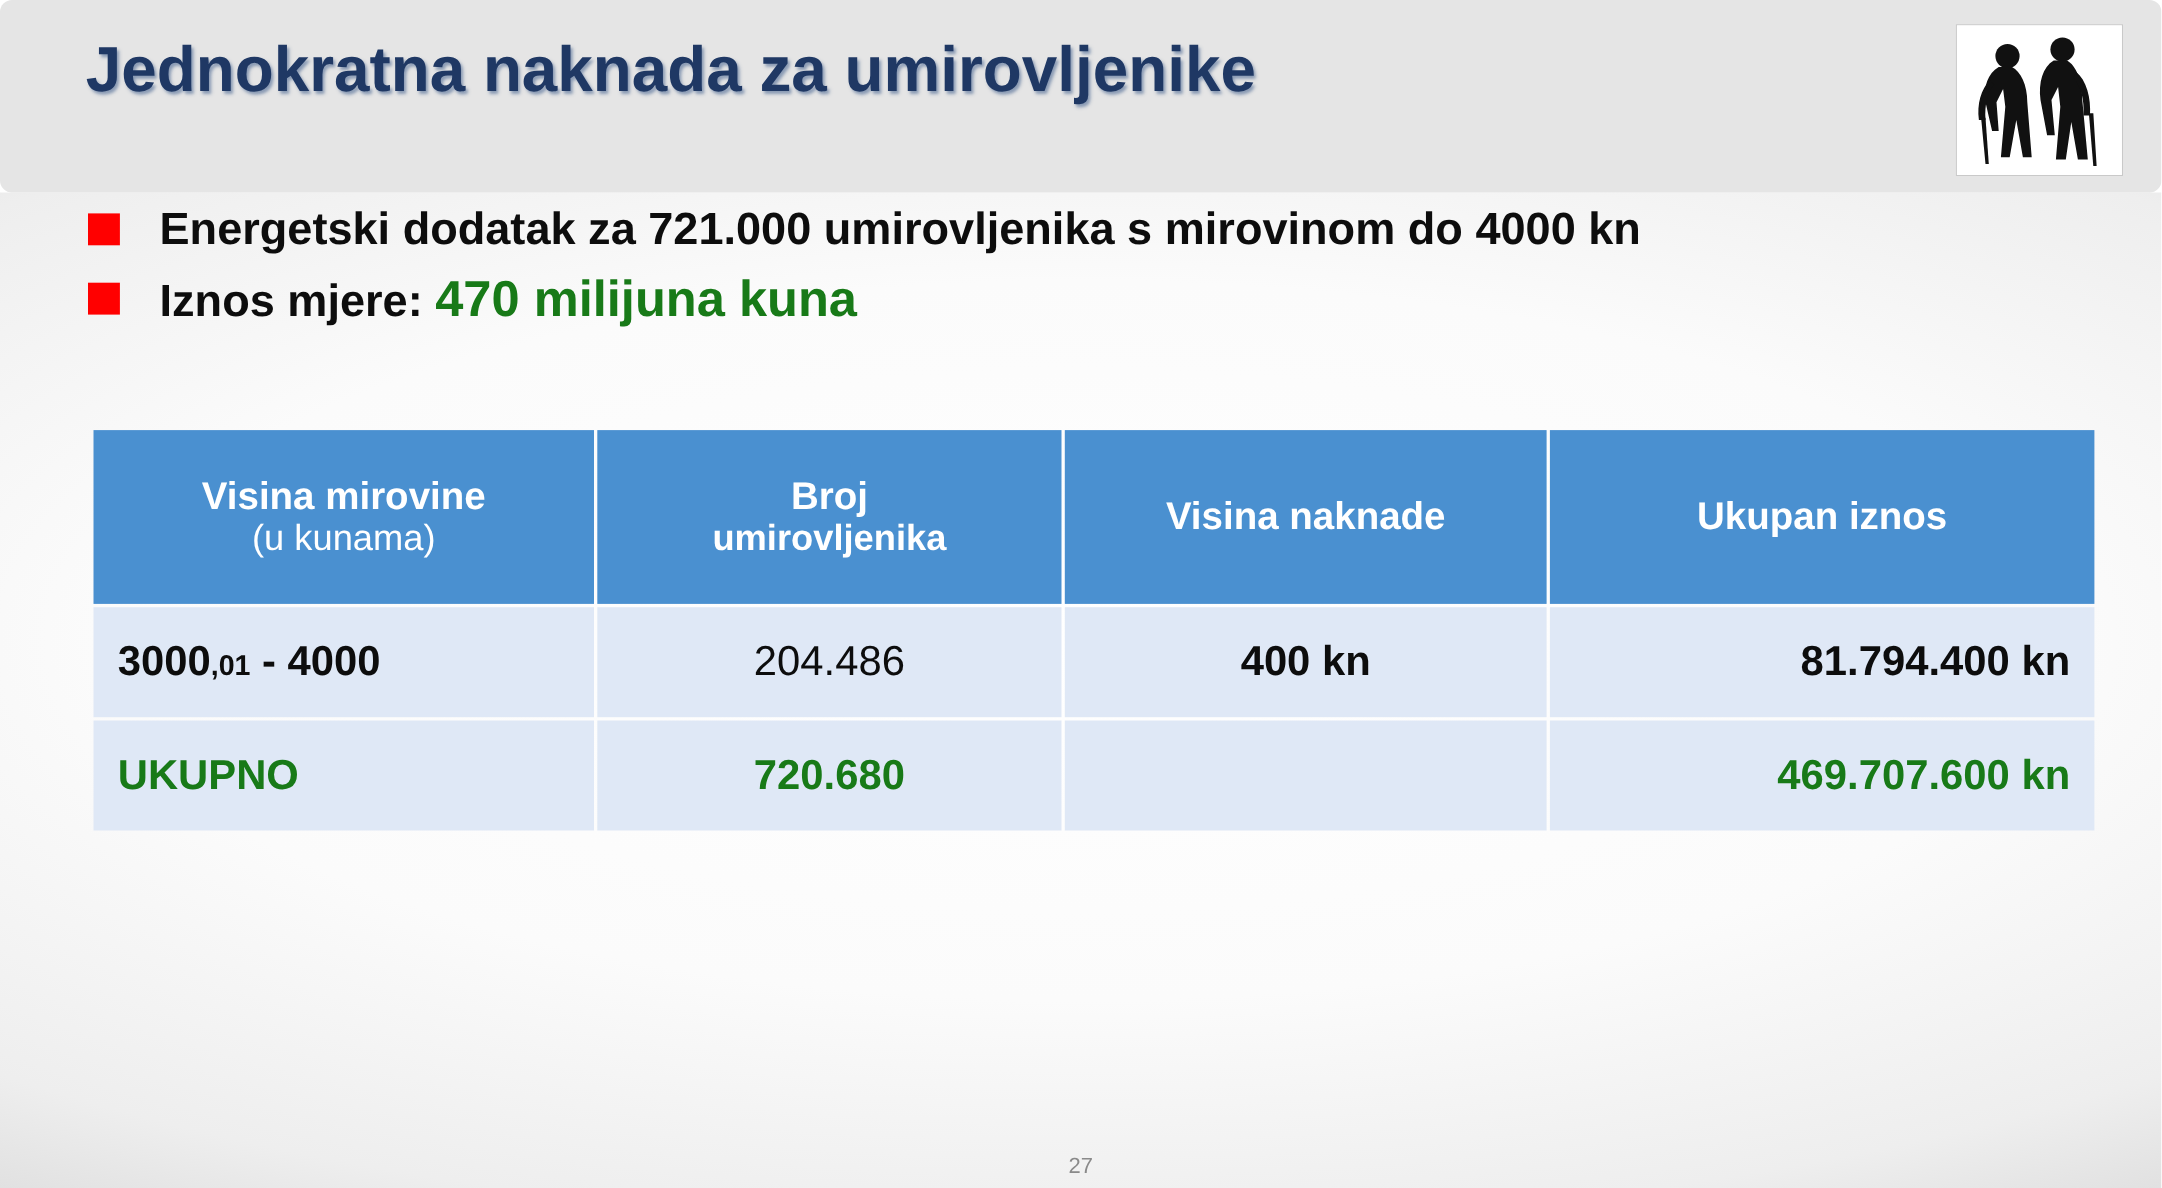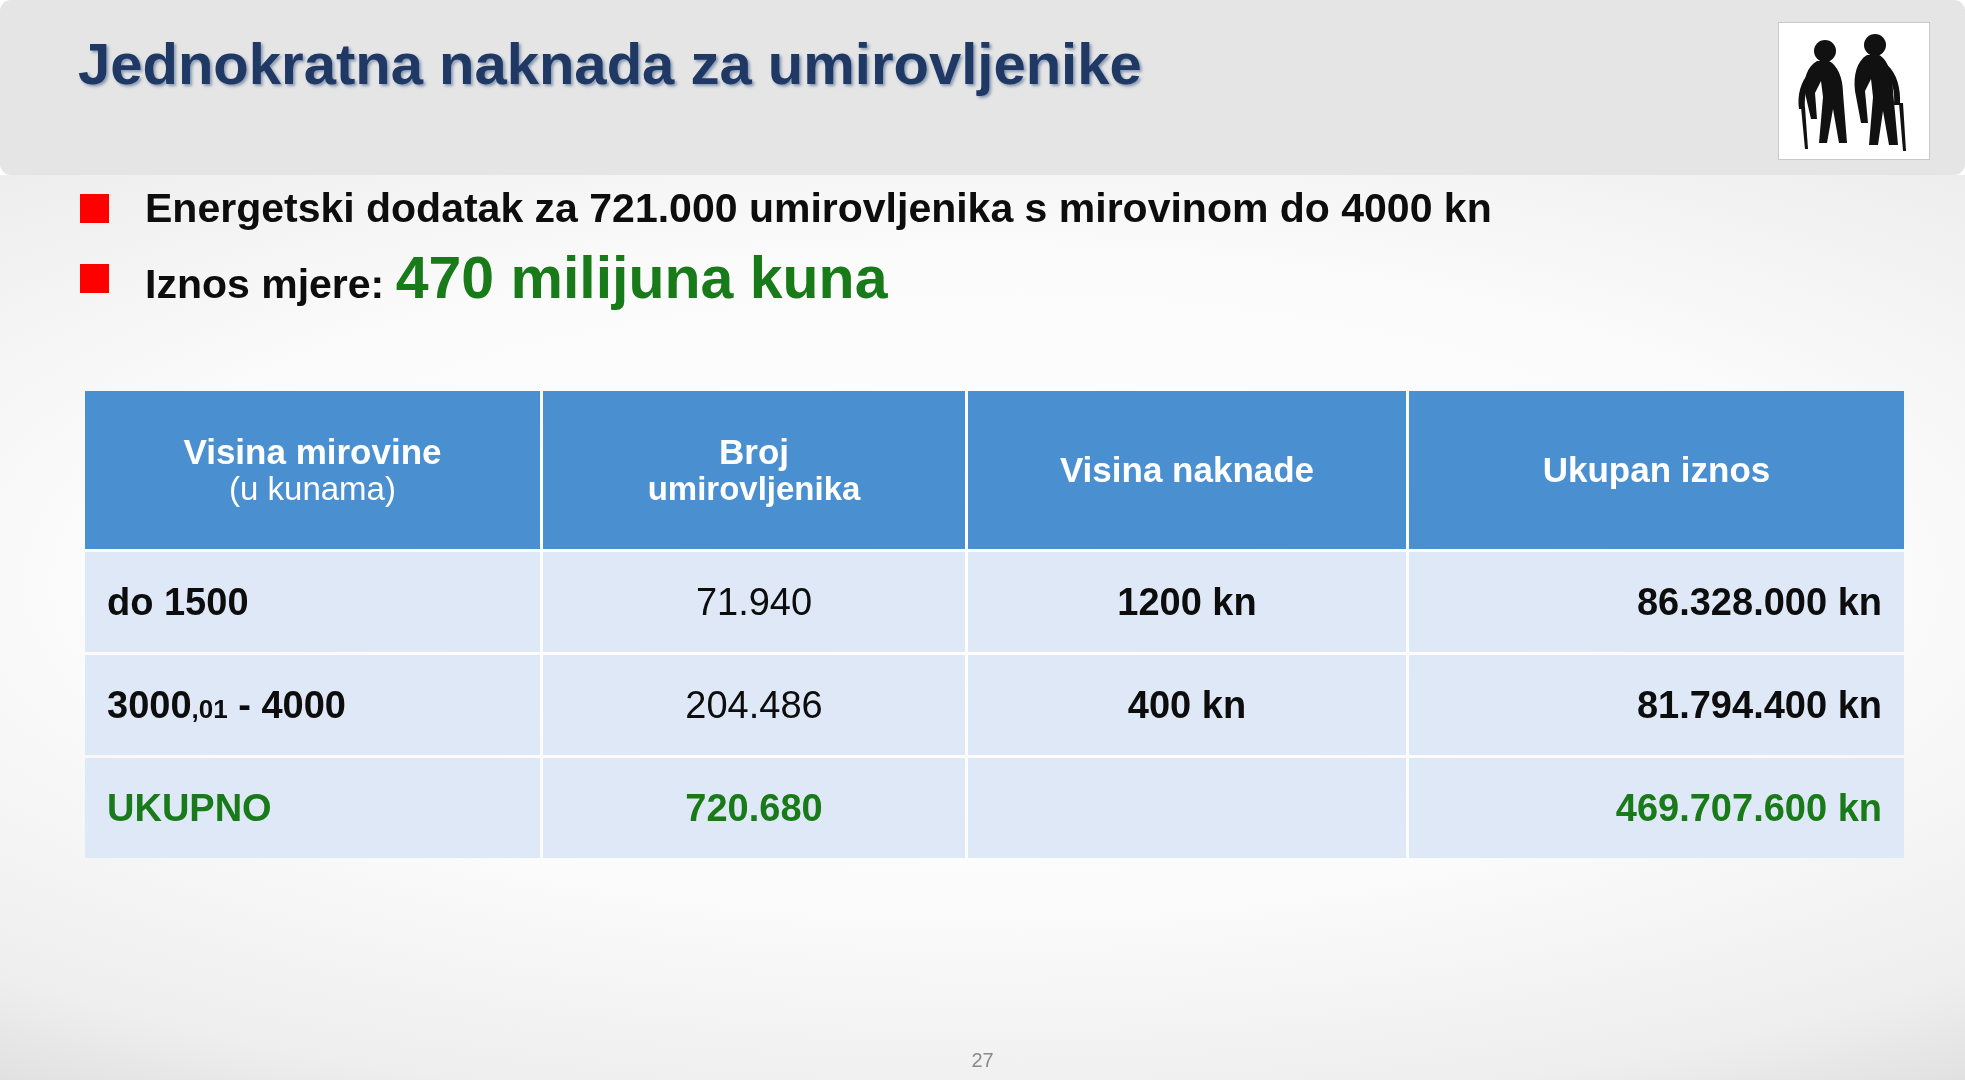--- a/index.html
+++ b/index.html
@@ -68,21 +68,21 @@
     margin-right: 36px;
   }
   .bullet-text {
     font-size: 41px;
     font-weight: bold;
     color: #0d0d0d;
     white-space: nowrap;
   }
   .bullet-text .green-amount {
     color: #187a18;
-    font-size: 59px;
+    font-size: 46px;
     font-weight: bold;
   }
   .bullet-label { color: #0d0d0d; }
 
   
   .table-wrap {
     position: absolute;
     left: 82px; top: 388px;
     width: 1810px;
   }
@@ -194,26 +194,20 @@
           </th>
           <th>
             <span>Visina naknade</span>
           </th>
           <th>
             <span>Ukupan iznos</span>
           </th>
         </tr>
       </thead>
       <tbody>
-        <tr>
-          <td class="c-range"><span>do 1500</span><span class="dec"></span><span></span></td>
-          <td class="c-count">71.940</td>
-          <td class="c-fee">1200 kn</td>
-          <td class="c-total">86.328.000 kn</td>
-        </tr>
         <tr>
           <td class="c-range"><span>3000</span><span class="dec">,01</span><span> - 4000</span></td>
           <td class="c-count">204.486</td>
           <td class="c-fee">400 kn</td>
           <td class="c-total">81.794.400 kn</td>
         </tr>
         <tr class="total-row">
           <td class="c-range">UKUPNO</td>
           <td class="c-count">720.680</td>
           <td class="c-fee"></td>

